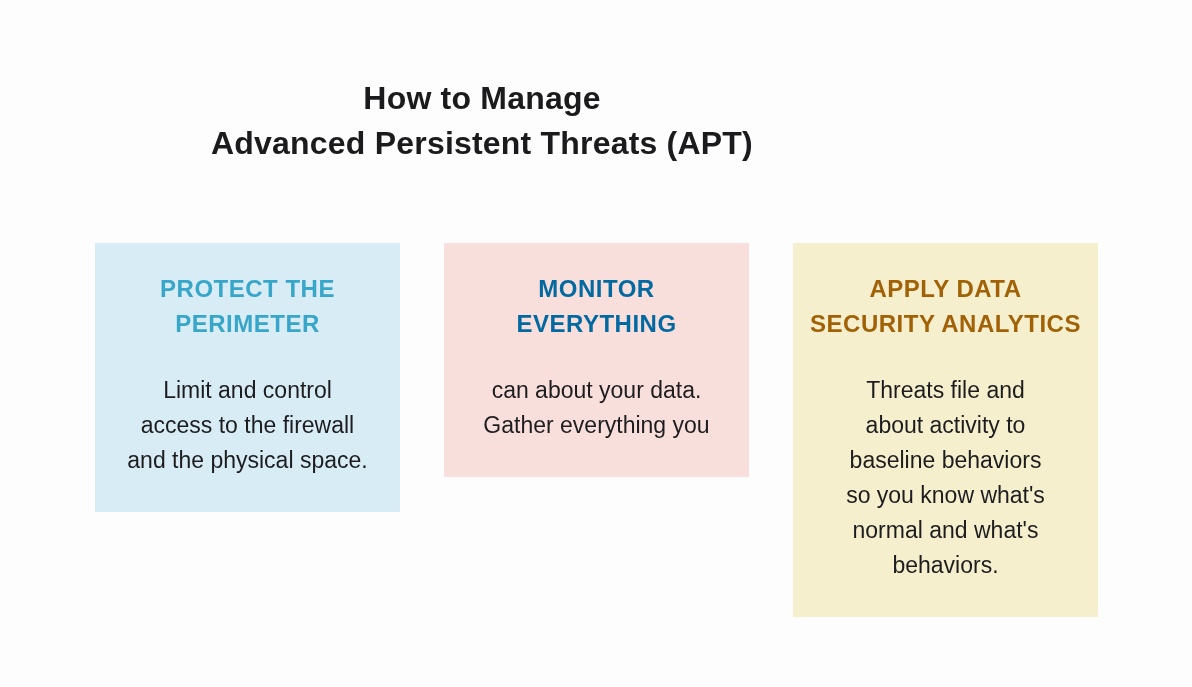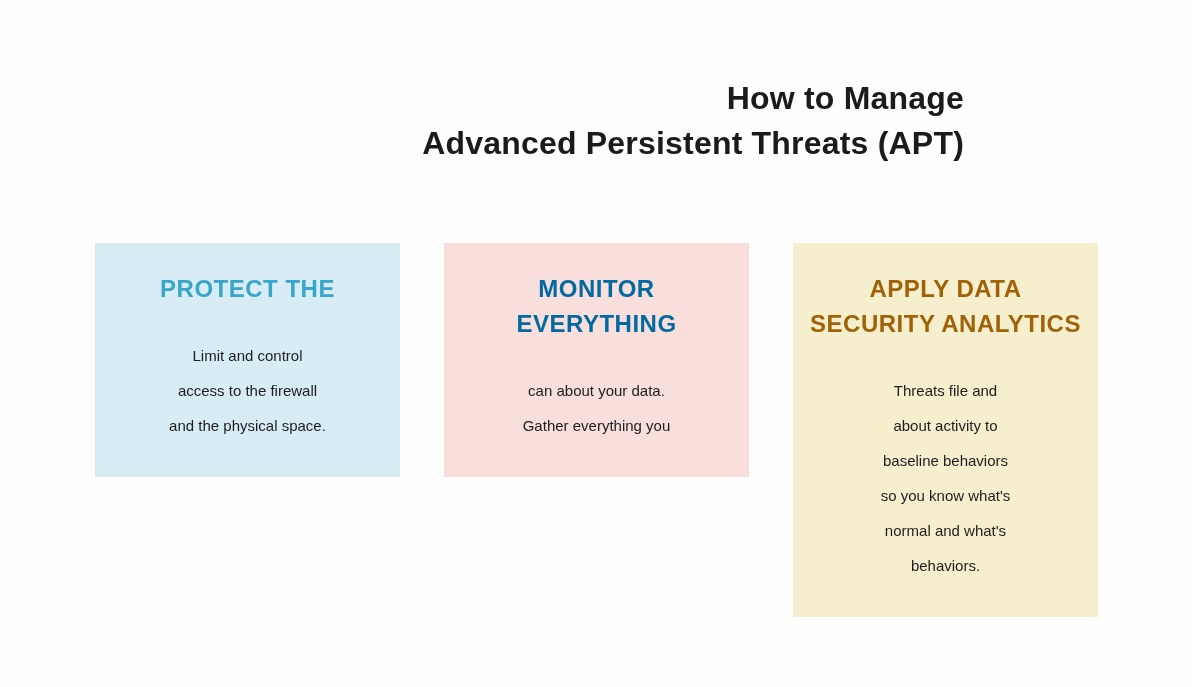--- a/index.html
+++ b/index.html
@@ -13,21 +13,21 @@
     position: relative;
     overflow: hidden;
     font-family: "Liberation Sans", sans-serif;
   }
   .title {
     position: absolute;
     top: 76px;
     left: 0;
     width: 964px;
     margin: 0;
-    text-align: right;
+    text-align: center;
     font-size: 32px;
     line-height: 45px;
     font-weight: 700;
     color: #1b1b1d;
     letter-spacing: 0.2px;
   }
   .title-line {
     display: block;
     white-space: nowrap;
   }
@@ -58,41 +58,42 @@
   .card-blue   .card-heading { color: #38a6c9; }
   .card-pink   .card-heading { color: #0369a1; }
   .card-yellow .card-heading { color: #a16207; }
   .card-heading span,
   .card-body span {
     display: block;
     white-space: nowrap;
   }
   .card-body {
     margin: 32px 0 0 0;
-    font-size: 15px;
+    font-size: 23px;
     line-height: 35px;
     font-weight: 400;
     color: #1d1d1f;
   }
 </style>
 </head>
 <body>
 
 <div>
 
   <h1 class="title">
     <span class="title-line">How to Manage</span>
     <span class="title-line">Advanced Persistent Threats (APT)</span>
   </h1>
 
   <div class="cards">
 
     <section class="card card-blue">
       <h2 class="card-heading">
         <span>PROTECT THE</span>
+        <span>PERIMETER</span>
       </h2>
       <p class="card-body">
         <span>Limit and control</span>
         <span>access to the firewall</span>
         <span>and the physical space.</span>
       </p>
     </section>
 
     <section class="card card-pink">
       <h2 class="card-heading">

